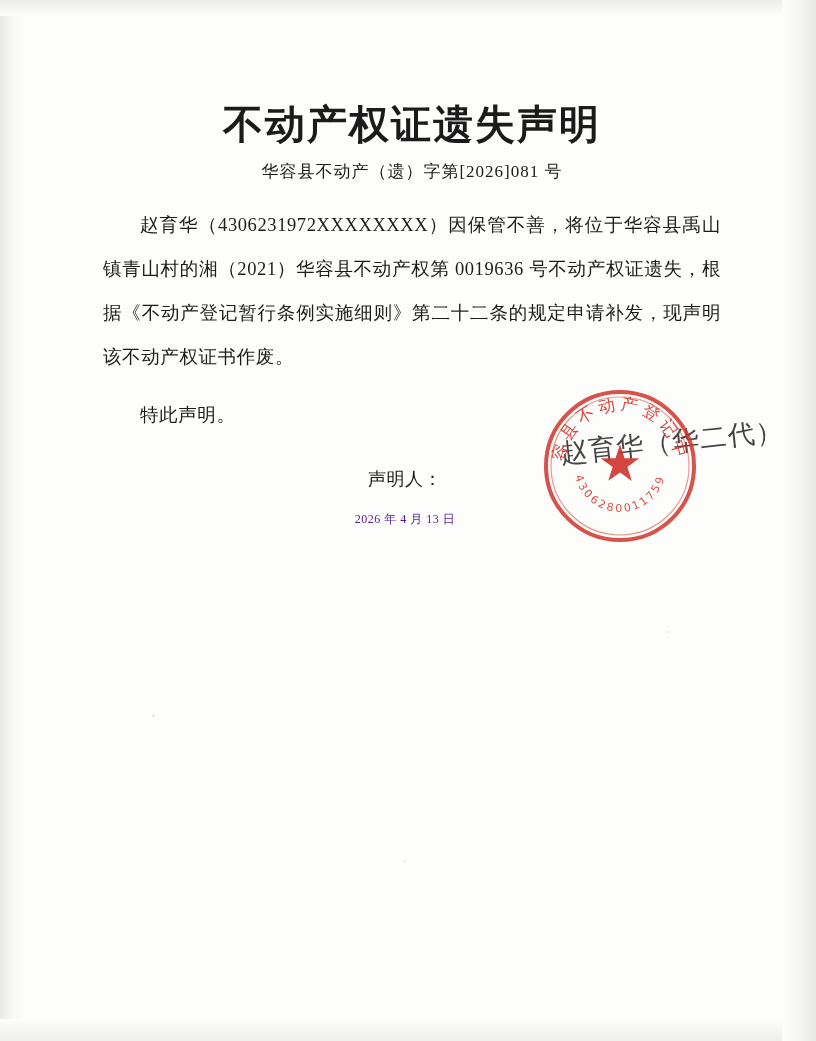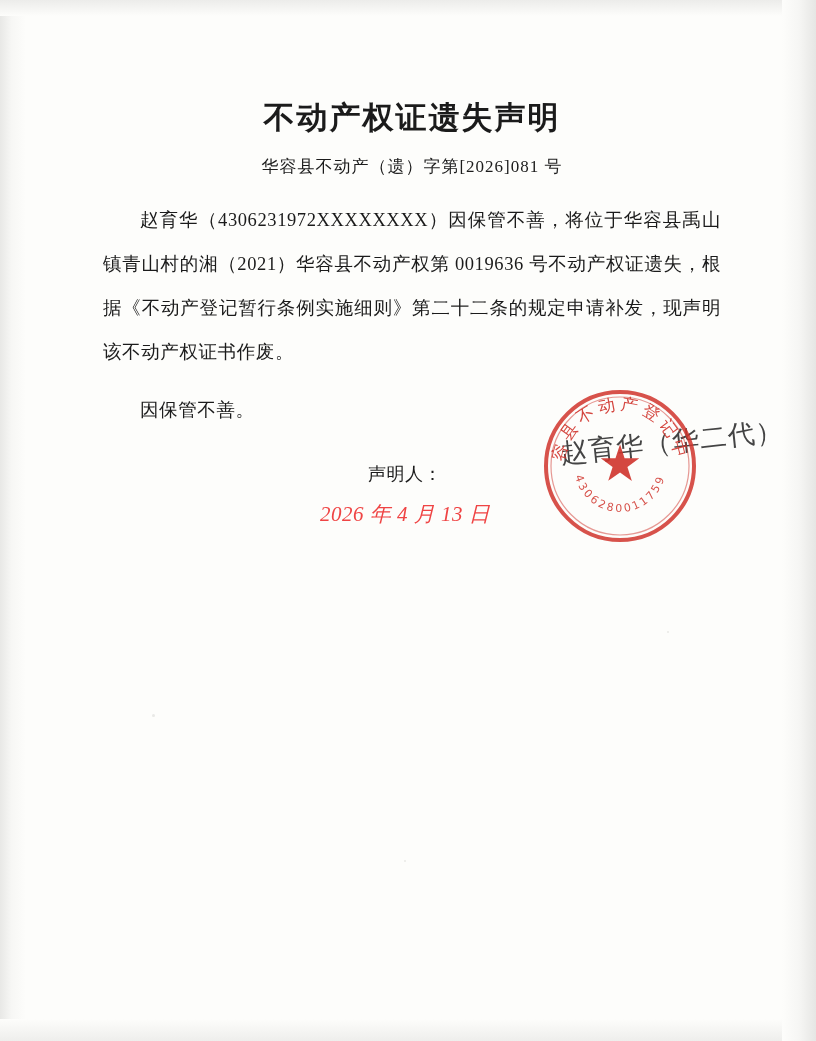--- a/index.html
+++ b/index.html
@@ -55,31 +55,31 @@
   .doc {
     position: absolute;
     left: 92px;
     top: 96px;
     width: 640px;
     color: #1b1b1b;
   }
 
   .doc-title {
     text-align: center;
-    font-size: 31px;
+    font-size: 40px;
     font-weight: bold;
     letter-spacing: 2px;
     line-height: 1.4;
     font-family: "DejaVu Serif", "Liberation Serif", serif;
   }
 
   .doc-subtitle {
     text-align: center;
     font-size: 17px;
-    margin-top: 16px;
+    margin-top: 8px;
     letter-spacing: 1px;
     font-family: "Liberation Serif", "DejaVu Serif", serif;
   }
 
   .body-text {
     margin-top: 20px;
     font-size: 18.5px;
     line-height: 44px;
     text-align: justify;
     text-justify: inter-ideograph;
@@ -101,23 +101,22 @@
     padding-right: 14px;
     letter-spacing: 0.5px;
   }
   .sign-line {
     display: block;
     white-space: pre;
   }
   .sign-date {
     display: block;
     white-space: pre;
-    color: #ef4444;
-    font-size: 21px;
-    font-style: italic;
+    color: #4c1d95;
+    font-size: 12px;
   }
 
   
   .handwriting {
     position: absolute;
     left: 560px;
     top: 424px;
     font-size: 27px;
     color: #2b2b2b;
     font-family: "DejaVu Serif", serif;
@@ -159,21 +158,21 @@
   <div class="speck" style="left:667px;top:631px;width:2px;height:2px;"></div>
 
   <div class="doc">
 
     <div class="doc-title">不动产权证遗失声明</div>
 
     <div class="doc-subtitle">华容县不动产（遗）字第[2026]081 号</div>
 
     <div class="body-text">
       <p>赵育华（4306231972XXXXXXXX）因保管不善，将位于华容县禹山镇青山村的湘（2021）华容县不动产权第 0019636 号不动产权证遗失，根据《不动产登记暂行条例实施细则》第二十二条的规定申请补发，现声明该不动产权证书作废。</p>
-      <p>因保管不善。</p>
+      <p>特此声明。</p>
     </div>
 
     <div class="sign-block">
       <span class="sign-line">声明人：</span>
       <span class="sign-date">2026 年 4 月 13 日</span>
     </div>
   </div>
 
   <div class="handwriting">赵育华（华二代）</div>
 

